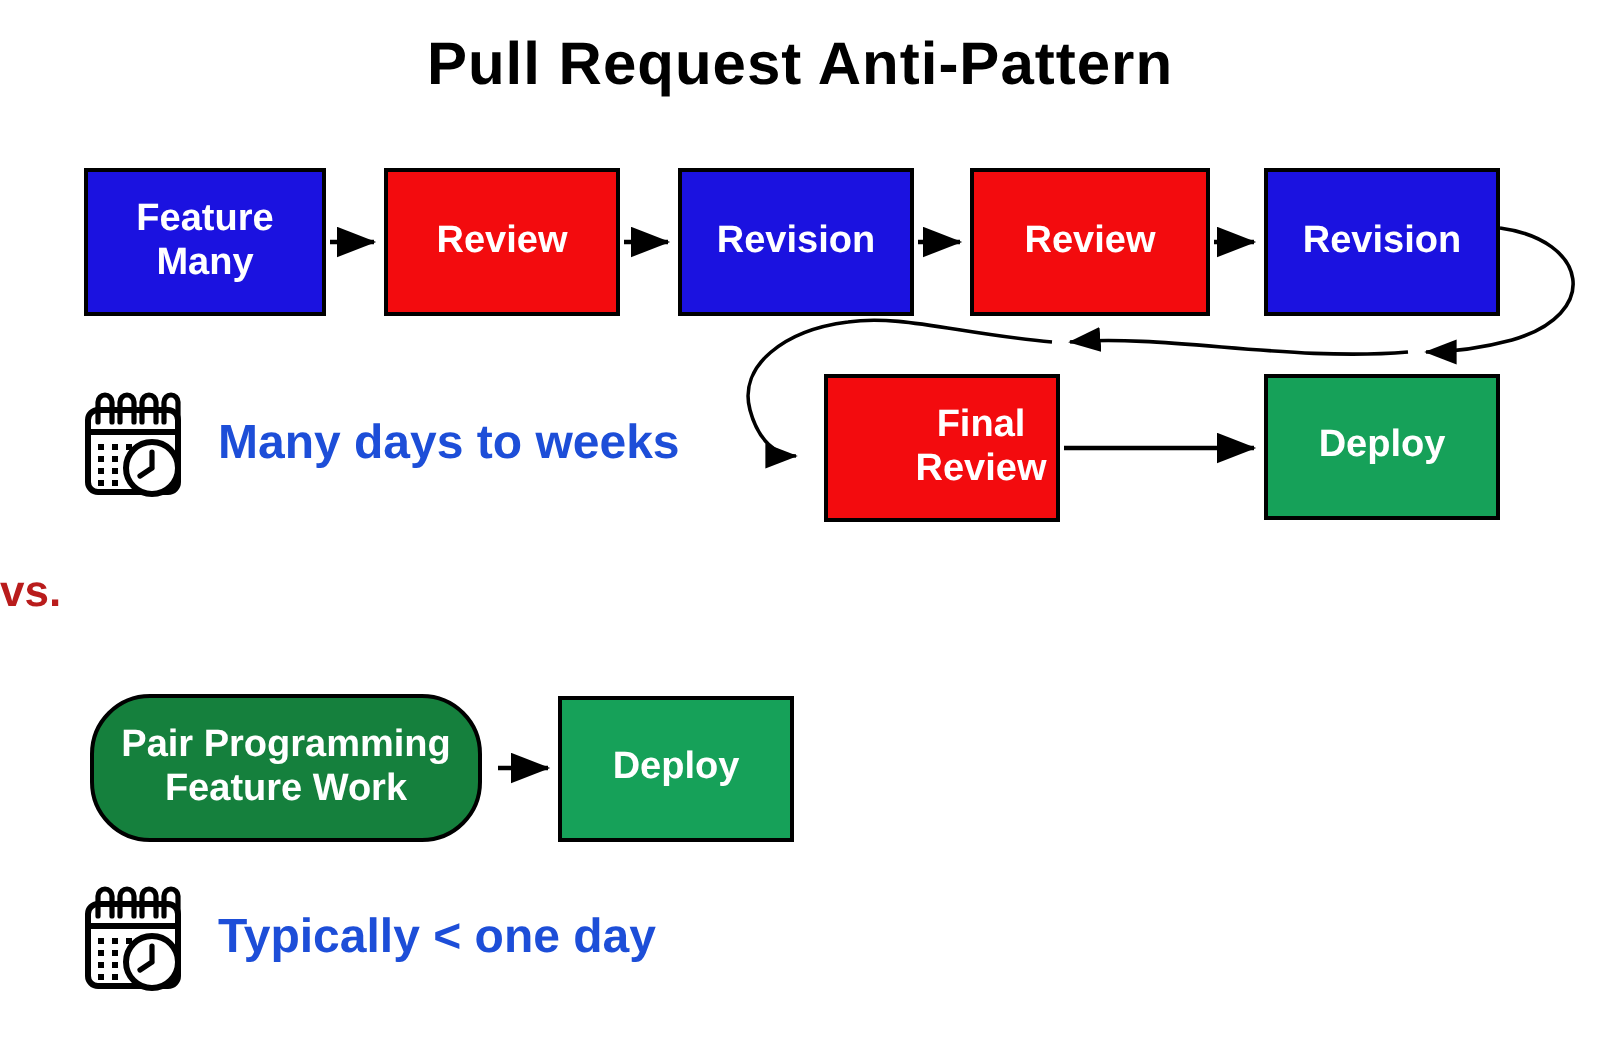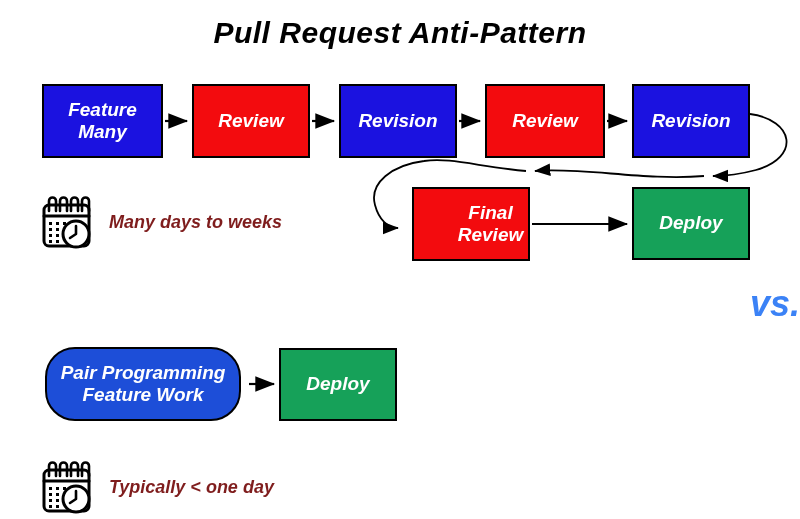--- a/index.html
+++ b/index.html
@@ -1,40 +1,40 @@
 <!DOCTYPE html>
 <html><head>
 <meta charset="utf-8">
 <style>
   html,body{margin:0;padding:0;background:#ffffff;}
   #canvas{
     position:relative;width:800px;height:519px;background:#ffffff;
-    font-family:"Liberation Sans",sans-serif;overflow:hidden;font-style:italic;
+    font-family:"Liberation Sans",sans-serif;overflow:hidden;
   }
   .title{
     position:absolute;left:0;right:0;top:16px;text-align:center;
     font-size:30px;font-weight:700;color:#000;letter-spacing:0.5px;
   }
   .flow-box{
     position:absolute;display:flex;align-items:center;justify-content:center;
     text-align:center;color:#fff;font-weight:700;font-size:19px;line-height:1.18;
     border:2px solid #000;box-sizing:border-box;padding:0 6px;
   }
   .divider{
-    position:absolute;left:0;right:0;top:283px;text-align:right;
-    font-size:36px;font-weight:700;color:#3b82f6;
+    position:absolute;left:0;right:0;top:283px;text-align:left;
+    font-size:22px;font-weight:700;color:#b91c1c;
   }
   .duration{
     position:absolute;display:flex;align-items:center;gap:9px;
   }
   .duration .dur-label{
-    font-size:18px;font-weight:700;color:#7f1d1d;white-space:nowrap;
+    font-size:24px;font-weight:700;color:#1d4ed8;white-space:nowrap;
   }
   .dur-1{left:40px;top:192px;}
-  .dur-2{left:40px;top:457px;}
+  .dur-2{left:40px;top:439px;}
   svg.overlay{position:absolute;left:0;top:0;pointer-events:none;}
   .cal-icon{display:block;}
 </style>
 </head>
 <body>
 
 <div id="canvas">
 
   <div class="title">Pull Request Anti-Pattern</div>
 
@@ -69,21 +69,21 @@
         </g>
         <circle cx="36" cy="42" r="13" fill="#fff"></circle>
         <path d="M36,42 L36,34 M36,42 L30,46" stroke-width="2.6"></path>
       </svg>
     </span>
     <span class="dur-label">Many days to weeks</span>
   </div>
 
   <div class="divider">vs.</div>
 
-  <div class="flow-box" style="left: 45px; top: 347px; width: 196px; height: 74px; background-color: #1d4ed8; border-radius: 30px;">Pair Programming Feature Work</div>
+  <div class="flow-box" style="left: 45px; top: 347px; width: 196px; height: 74px; background-color: #15803d; border-radius: 30px;">Pair Programming Feature Work</div>
   <div class="flow-box" style="left: 279px; top: 348px; width: 118px; height: 73px; background-color: rgb(22, 161, 89);">Deploy</div>
 
   <div class="duration dur-2">
     <span>
       <svg class="cal-icon" width="60" height="60" viewBox="0 0 60 60" fill="none" stroke="#000" stroke-width="3" stroke-linecap="round" stroke-linejoin="round">
         <rect x="4" y="13" width="45" height="41" rx="5" fill="#fff"></rect>
         <line x1="4" y1="24" x2="49" y2="24"></line>
         <path d="M9,19 L9,9 A3.5,3.5 0 0 1 16,9 L16,19" stroke-width="2.6"></path>
         <path d="M20,19 L20,9 A3.5,3.5 0 0 1 27,9 L27,19" stroke-width="2.6"></path>
         <path d="M31,19 L31,9 A3.5,3.5 0 0 1 38,9 L38,19" stroke-width="2.6"></path>

